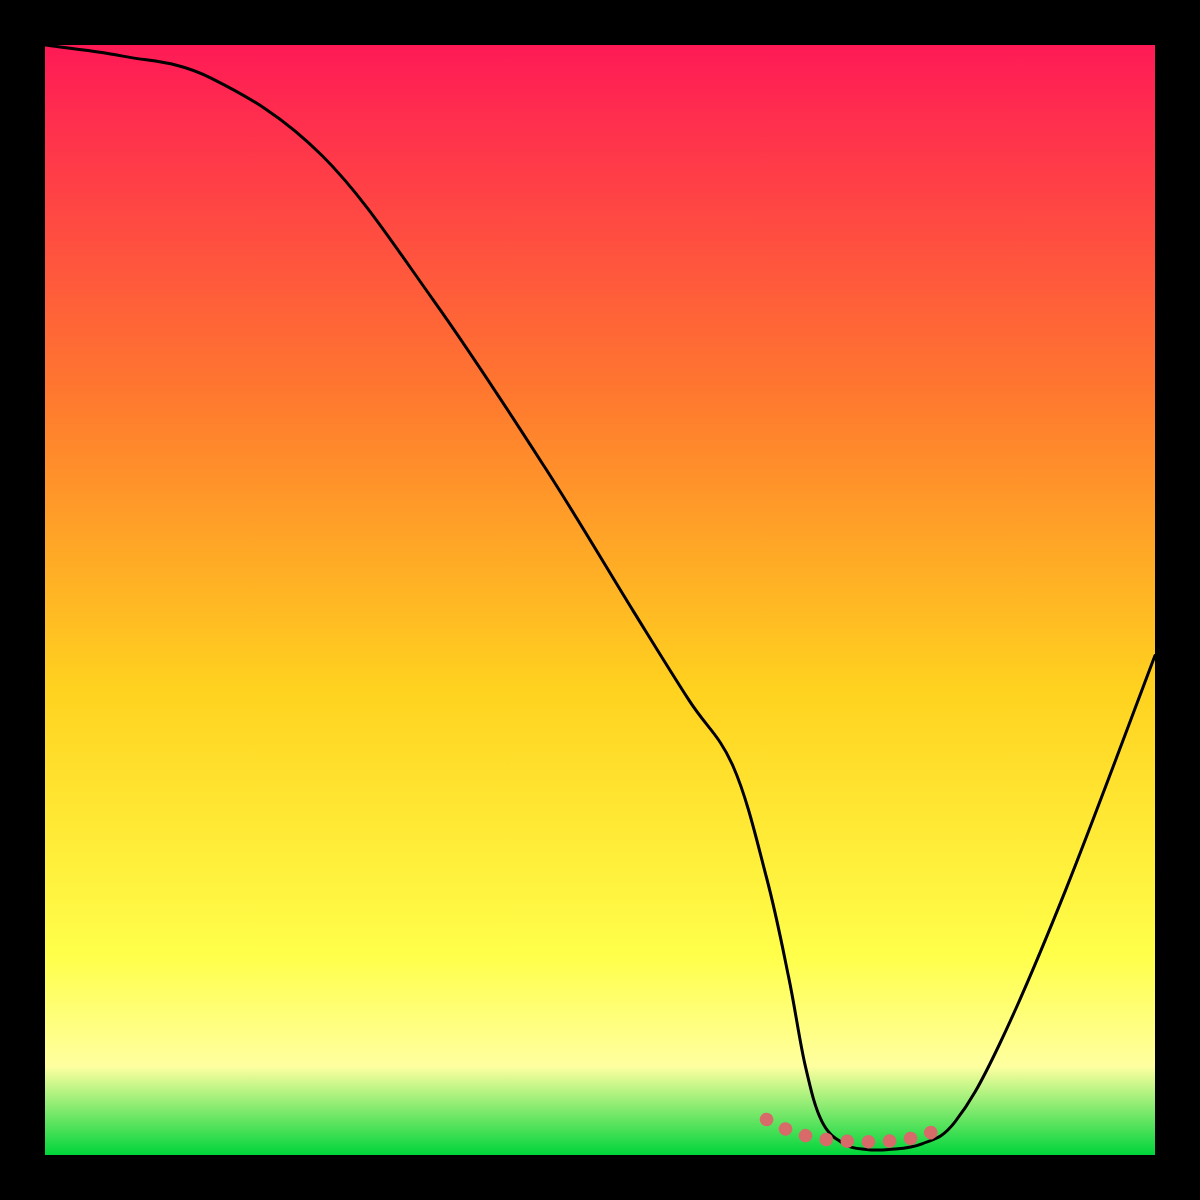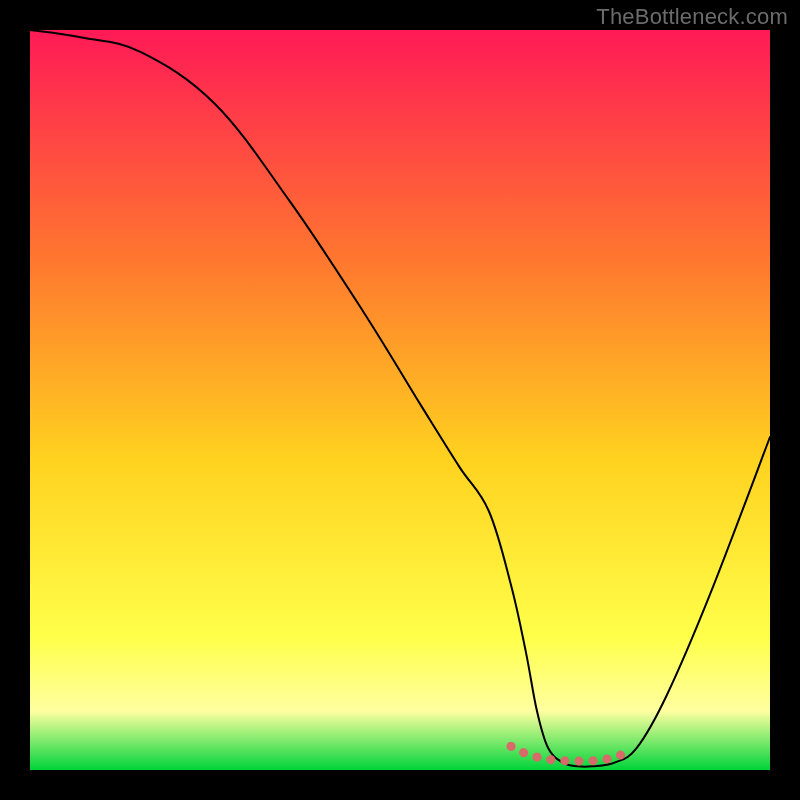--- a/index.html
+++ b/index.html
@@ -38,21 +38,20 @@
     display: block;
     width: 740px;
     height: 740px;
   }
 </style>
 </head>
 <body>
 
 <div class="frame">
 
-  <div class="watermark">TheBottleneck.com</div>
 
   <div class="chart-area">
     <svg viewBox="0 0 740 740">
       <defs>
         <linearGradient id="bg-grad" x1="0" y1="0" x2="0" y2="1">
           <stop id="g0" offset="0%" stop-color="#ff1a56"></stop>
           <stop id="g1" offset="32%" stop-color="#ff7a2e"></stop>
           <stop id="g2" offset="58%" stop-color="#ffd21f"></stop>
           <stop id="g3" offset="82%" stop-color="#ffff4a"></stop>
           <stop id="g4" offset="92%" stop-color="#ffffa0"></stop>

